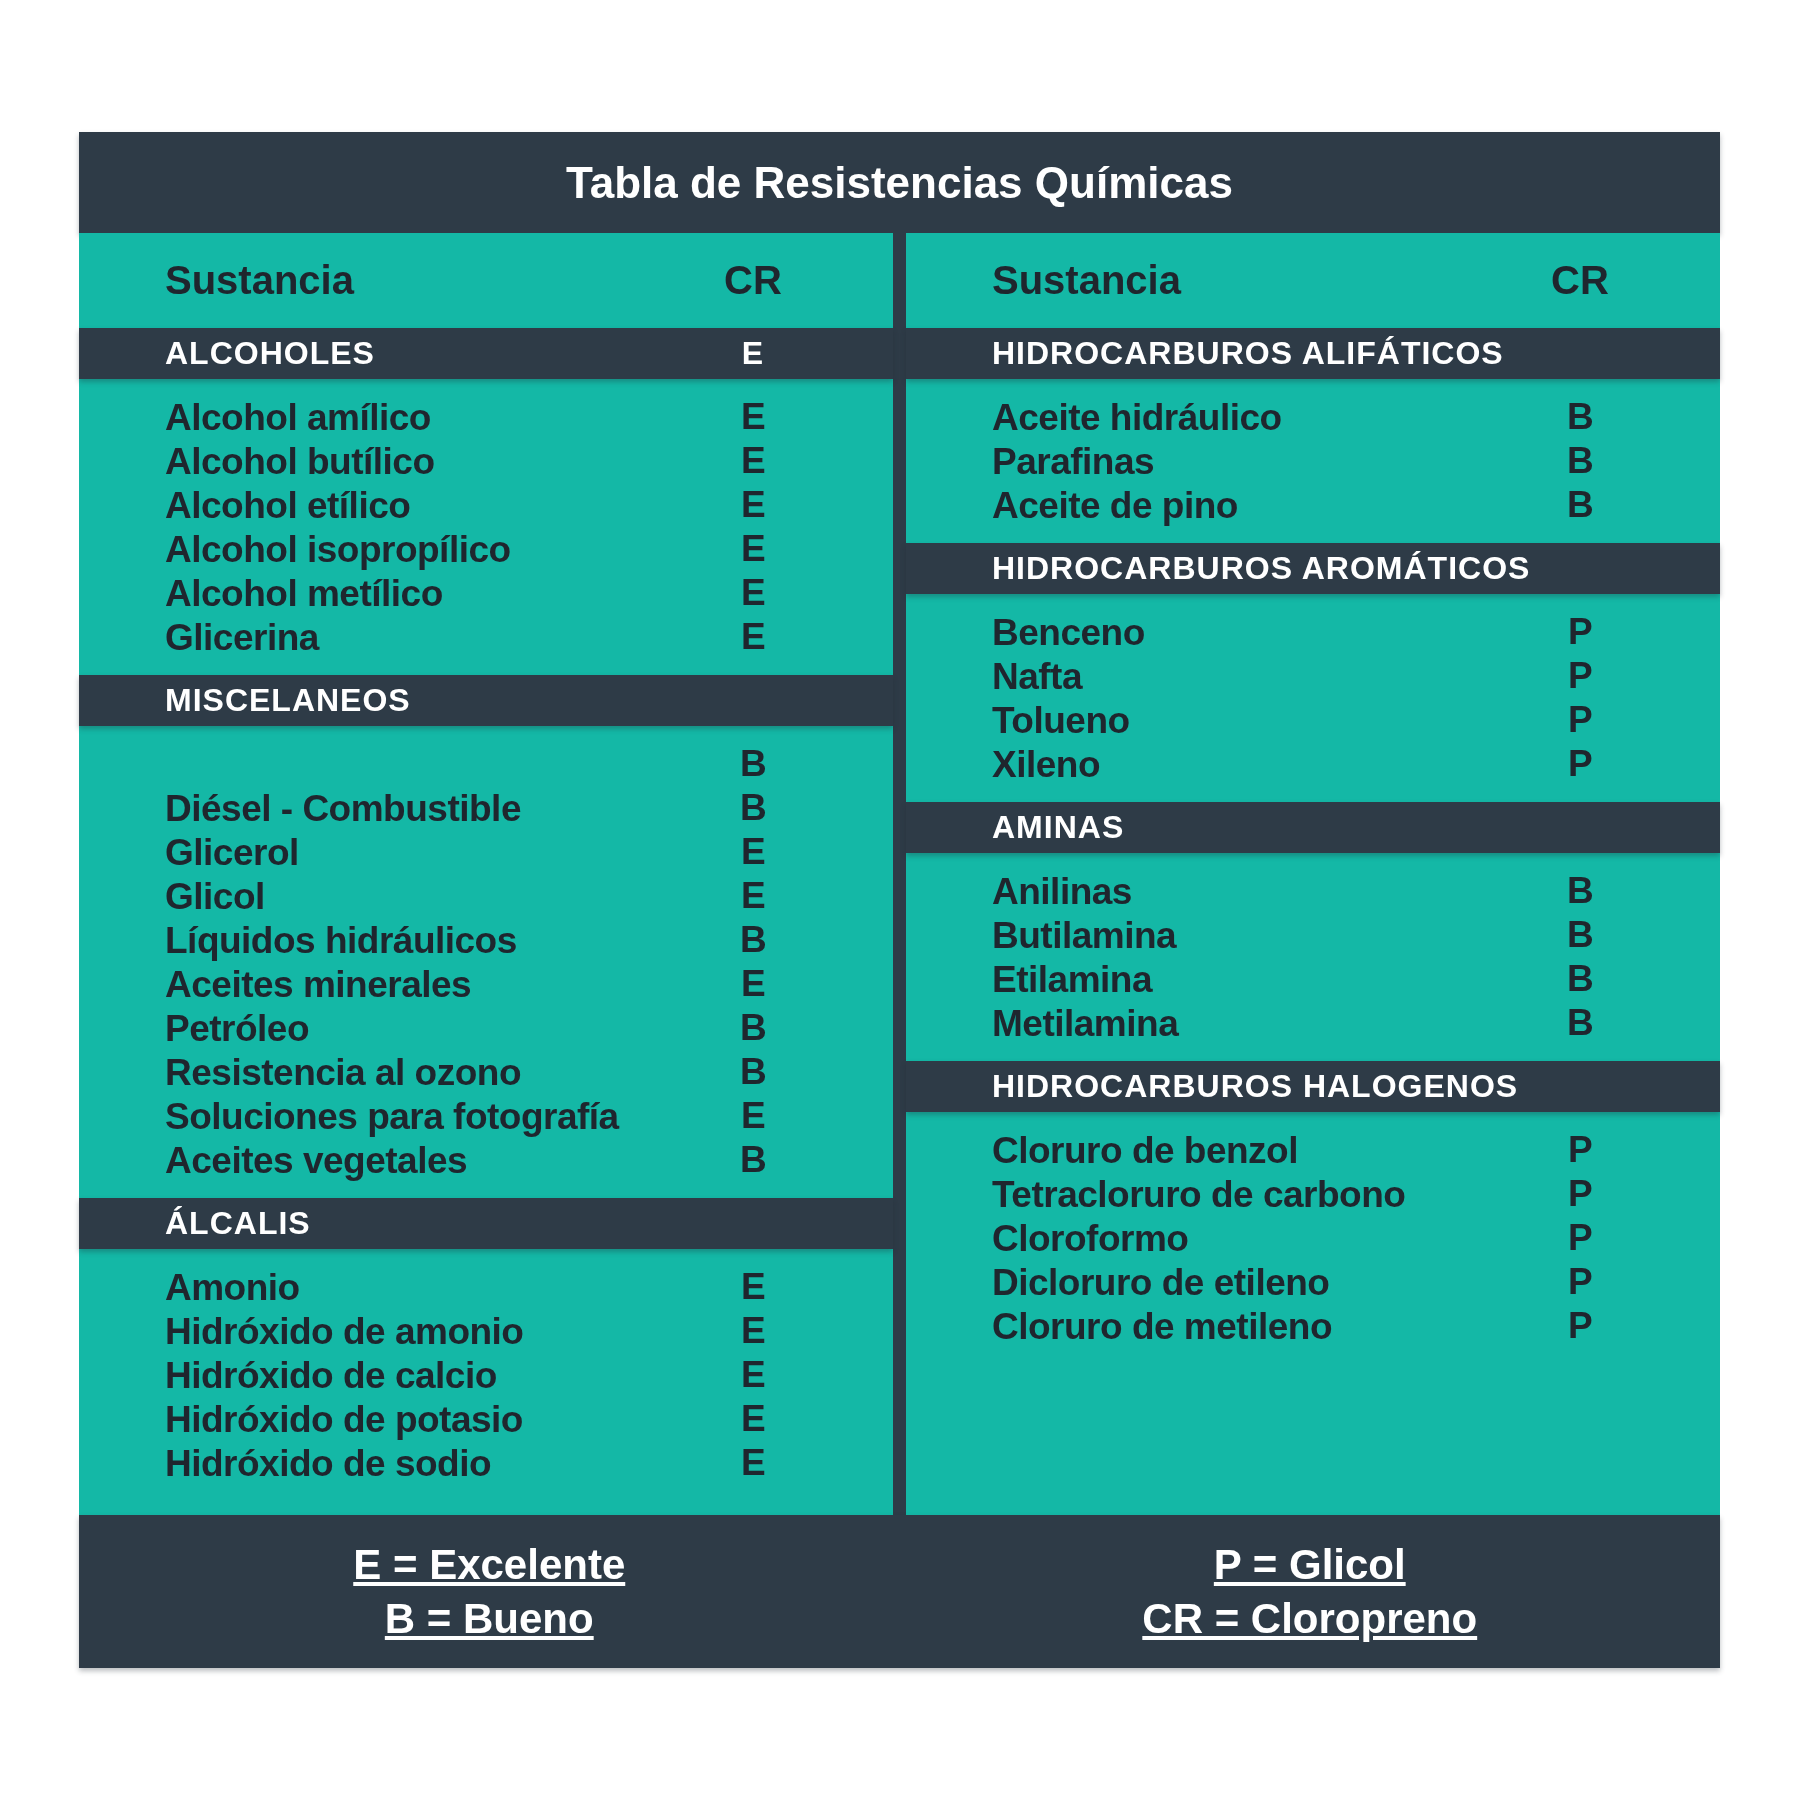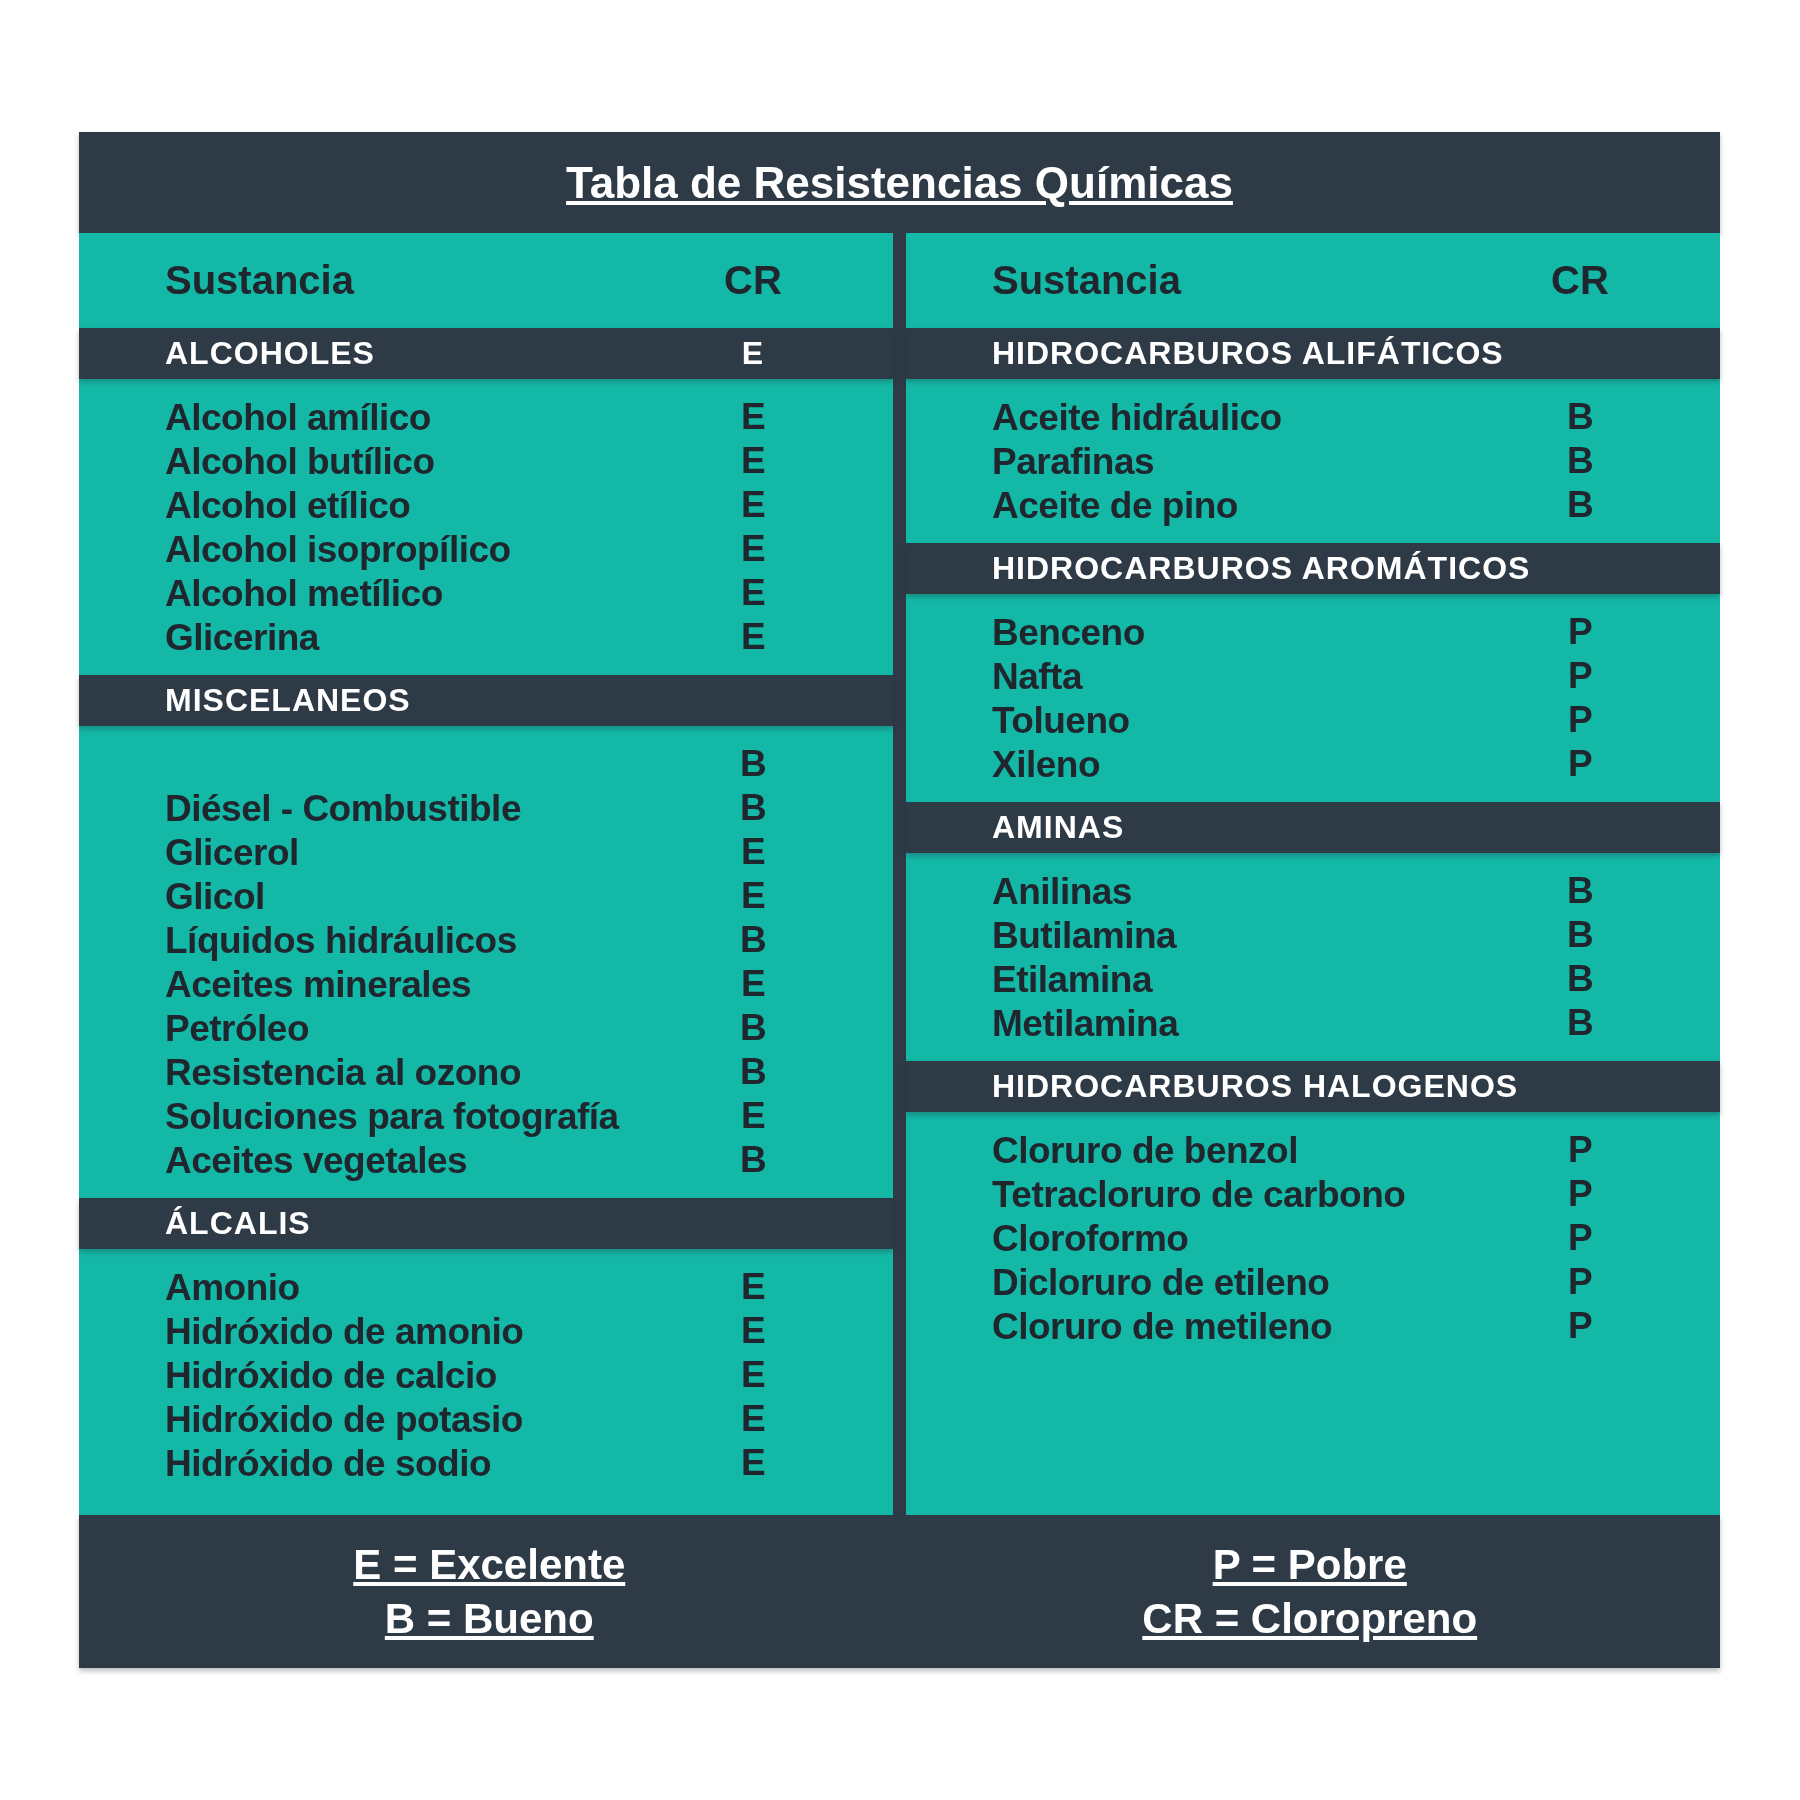--- a/index.html
+++ b/index.html
@@ -12,21 +12,20 @@
     overflow: hidden;
   }
   .titlebar {
     position: absolute; left: 79px; top: 132px;
     width: 1641px; height: 101px;
     background: var(--dark, #2e3b47);
     color: #ffffff;
     display: flex; align-items: center; justify-content: center;
     font-size: 44px;
     box-shadow: 0 3px 5px rgba(30,40,50,0.30);
-    text-decoration: underline;
   }
   .tablebody {
     position: absolute; left: 79px; top: 233px;
     width: 1641px; height: 1282px;
     background: #ffffff;
   }
   .divider {
     position: absolute; left: 814px; top: 0;
     width: 13px; height: 100%;
     background: var(--dark, #2e3b47);
@@ -313,18 +312,18 @@
   </div>
       </div>
   </div>
 
   <div class="footer">
     <div class="legend-half">
       <div>E = Excelente</div>
       <div>B = Bueno</div>
     </div>
     <div class="legend-half">
-      <div>P = Pobre</div>
+      <div>P = Glicol</div>
       <div>CR = Cloropreno</div>
     </div>
   </div>
 
 </div>
 
 </body></html>

